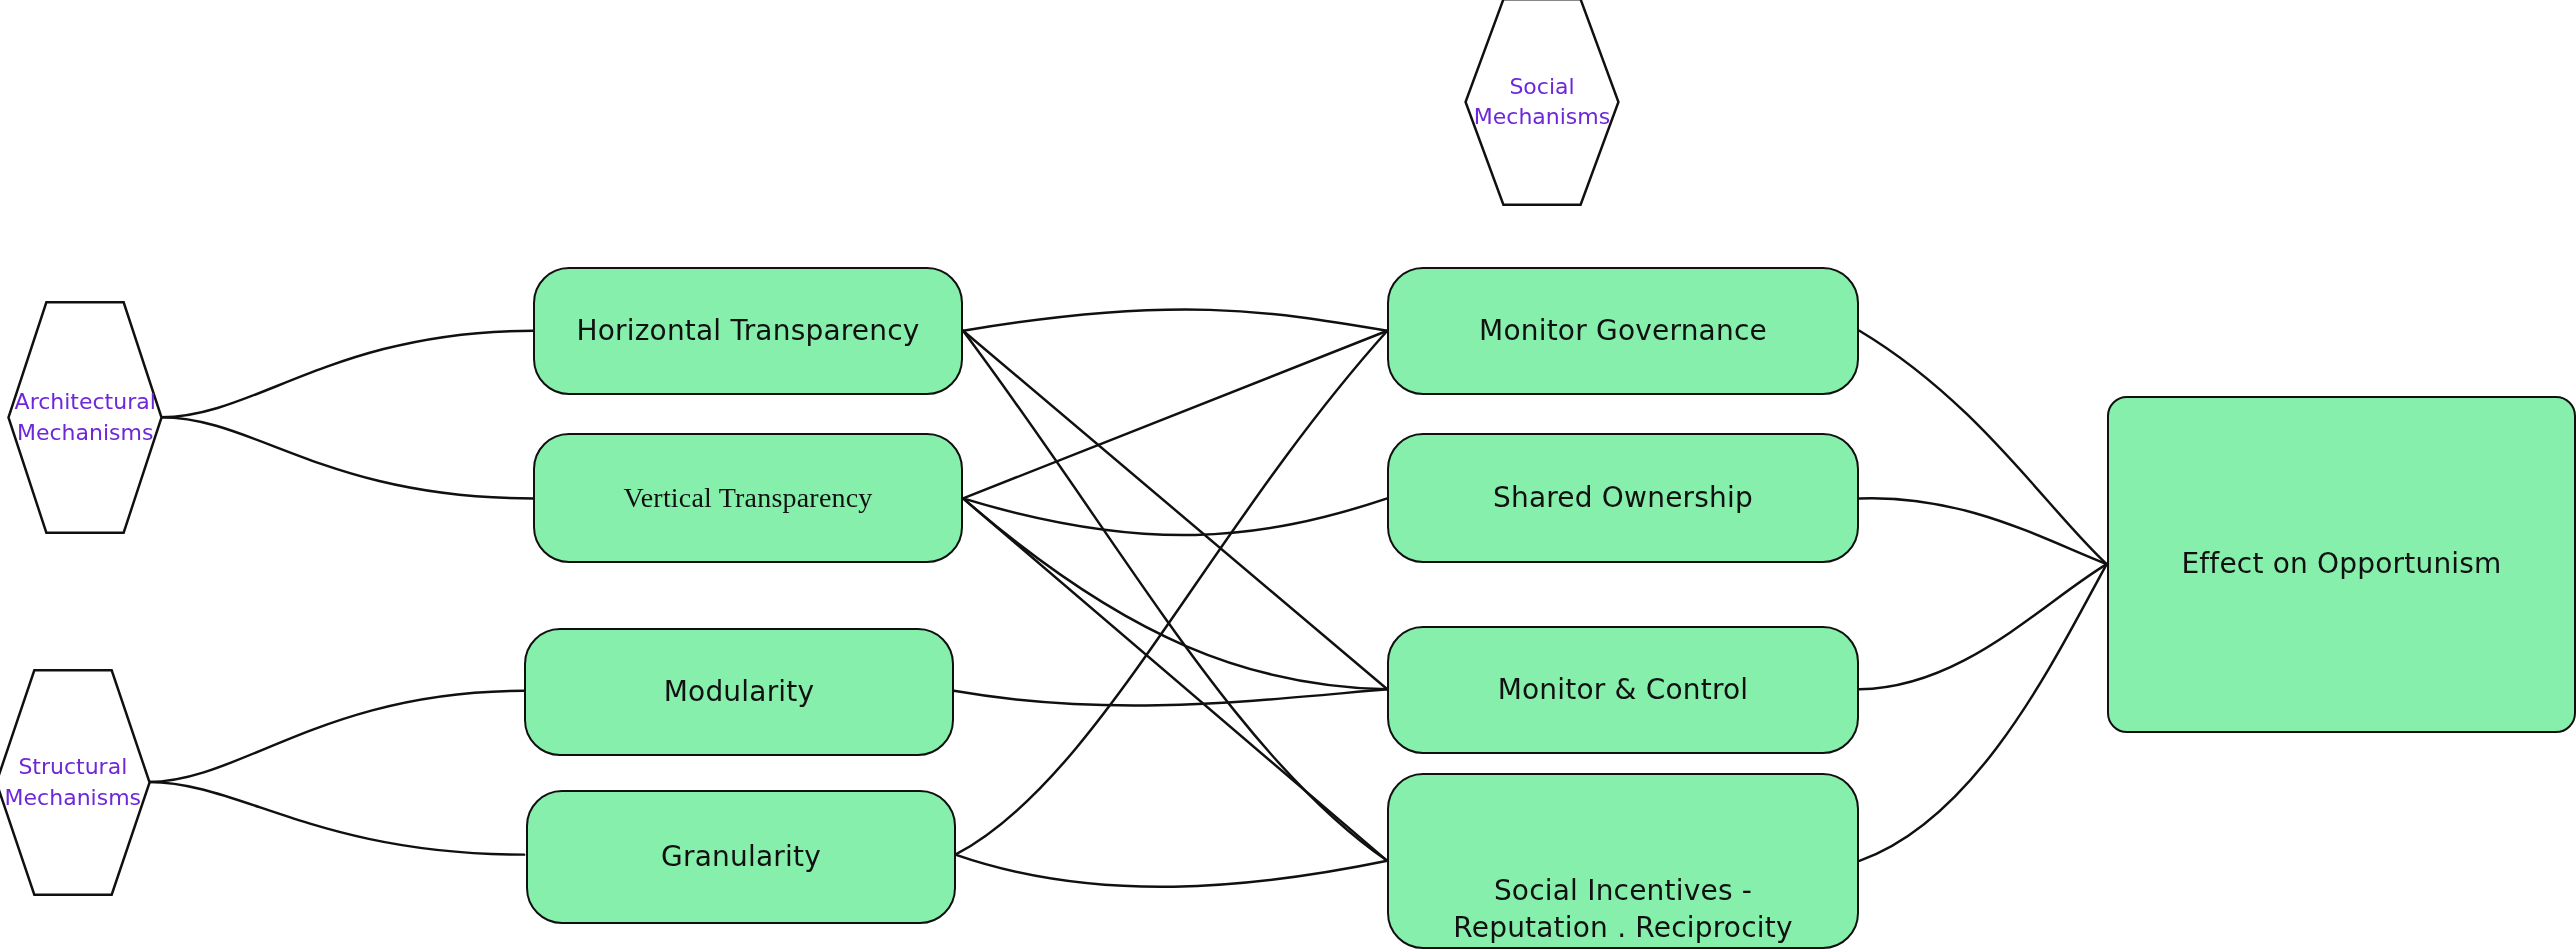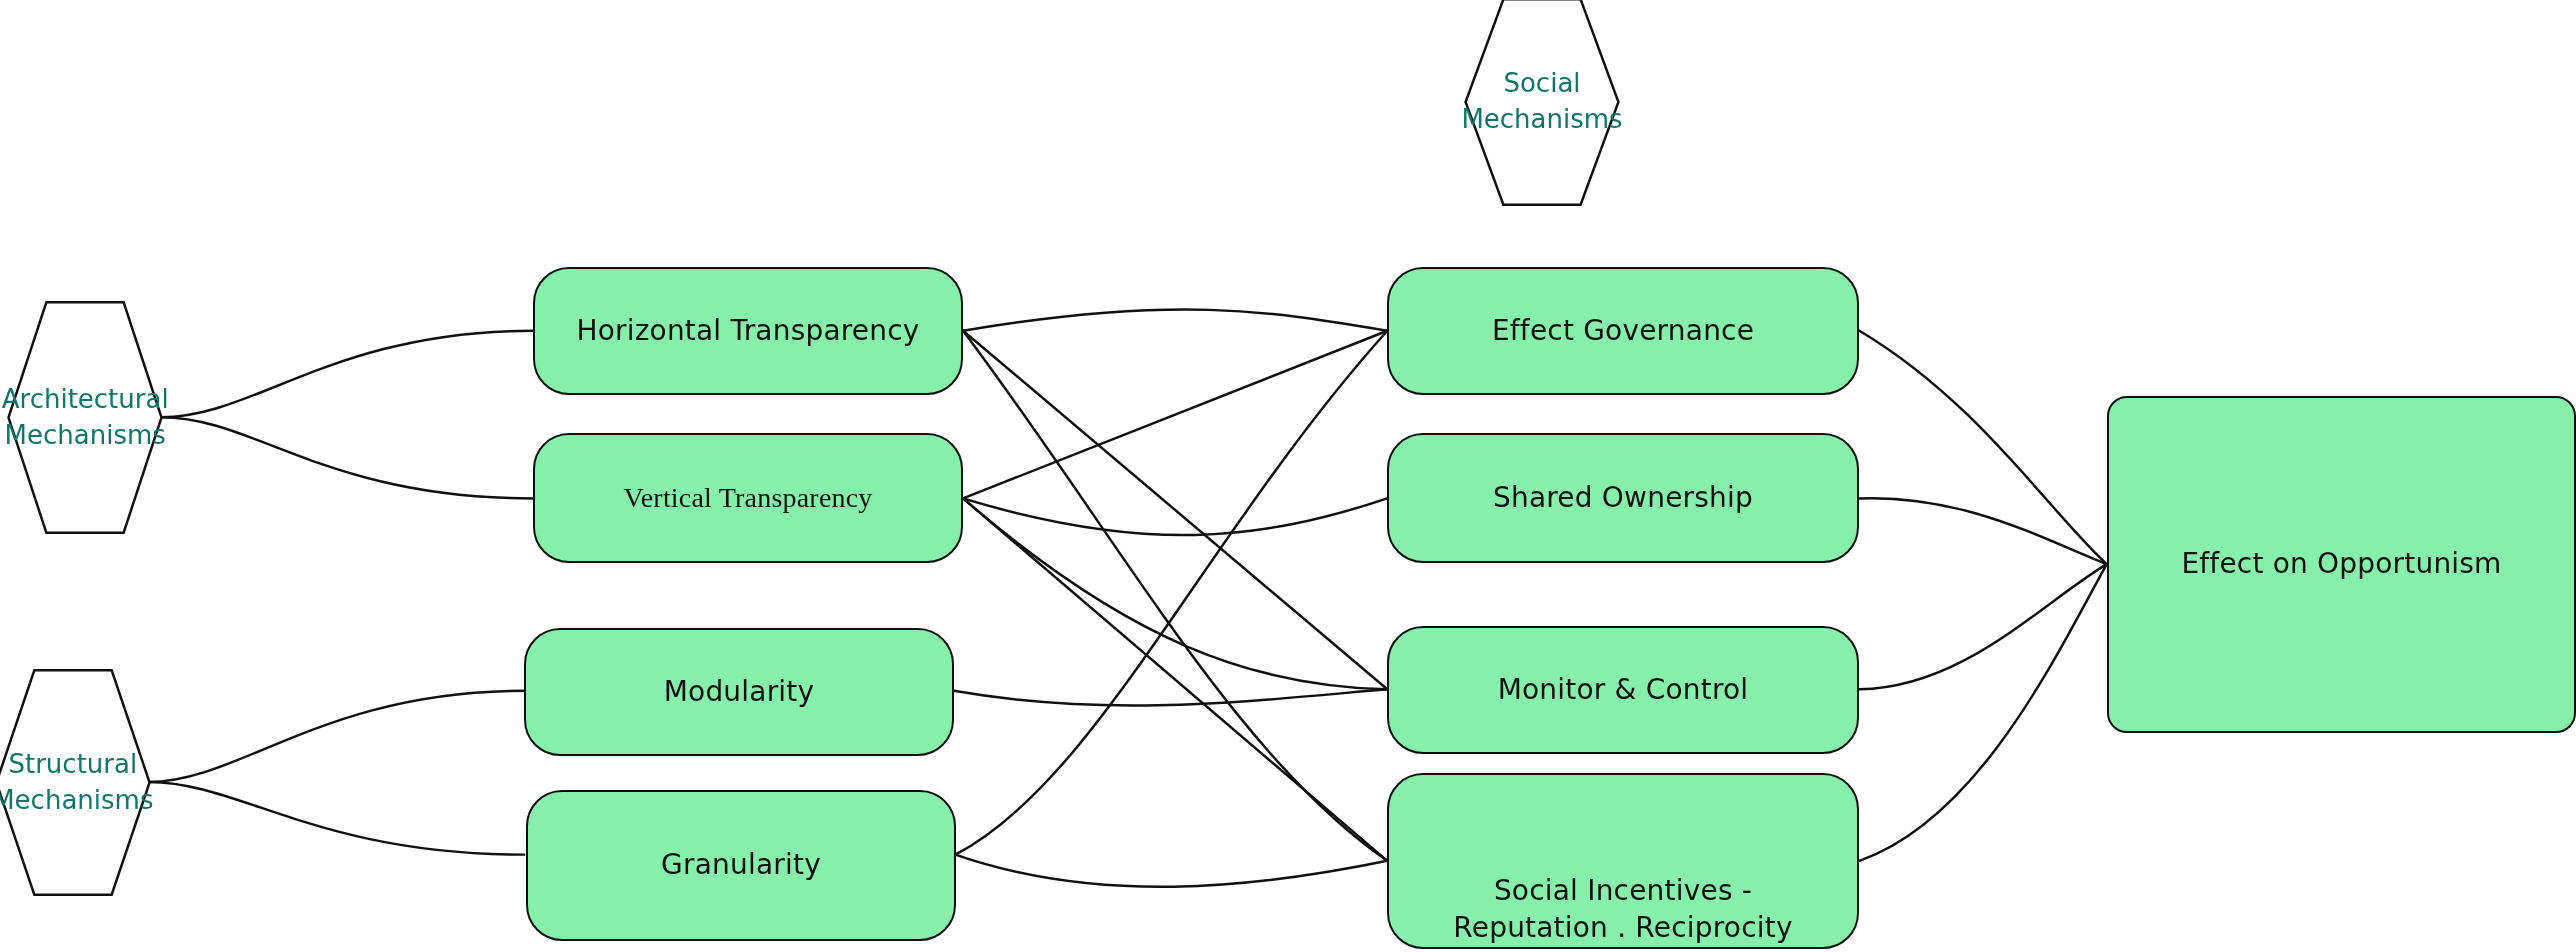--- a/index.html
+++ b/index.html
@@ -8,21 +8,21 @@
        font-family:"DejaVu Sans","Liberation Sans",sans-serif;}
   #stage{position:relative;width:2576px;height:952px;background:#ffffff;}
   svg#wires{position:absolute;left:0;top:0;width:2576px;height:952px;}
   .node{position:absolute;box-sizing:border-box;display:flex;align-items:center;
         justify-content:center;text-align:center;color:#111111;}
   .rbox{background:#86efac;border:2.3px solid #101010;border-radius:36px;
         font-size:28px;line-height:1.32;letter-spacing:0.2px;}
   .rbox.big{border-radius:20px;}
   .hexwrap{background:transparent;}
   .hexwrap svg{position:absolute;left:0;top:0;}
-  .hexlabel{position:relative;z-index:2;font-size:26px;line-height:1.38;color:#0f766e;
+  .hexlabel{position:relative;z-index:2;font-size:22px;line-height:1.38;color:#6d28d9;
             padding:0 14px;}
   .node span{pointer-events:none;white-space:pre-line;}
 </style>
 </head>
 <body>
 
 <div id="stage">
 
   <svg id="wires" viewBox="0 0 3333 1232" xmlns="http://www.w3.org/2000/svg">
     <g fill="none" stroke="#101010" stroke-width="3.2" stroke-linecap="round">
@@ -83,26 +83,26 @@
   </div>
 
   <div class="node rbox" style="left:533px;top:433px;width:430px;height:130px;font-family:Liberation Serif, serif;">
     <span>Vertical Transparency</span>
   </div>
 
   <div class="node rbox" style="left:524px;top:628px;width:430px;height:128px;justify-content:center;">
     <span>Modularity</span>
   </div>
 
-  <div class="node rbox" style="left:526px;top:790px;width:430px;height:151px;">
+  <div class="node rbox" style="left:526px;top:790px;width:430px;height:134px;">
     <span>Granularity</span>
   </div>
 
   <div class="node rbox" style="left:1387px;top:267px;width:472px;height:128px;">
-    <span>Effect Governance</span>
+    <span>Monitor Governance</span>
   </div>
 
   <div class="node rbox" style="left:1387px;top:626px;width:472px;height:128px;">
     <span>Monitor &amp; Control</span>
   </div>
 
   <div class="node rbox" style="left:1387px;top:433px;width:472px;height:130px;">
     <span>Shared Ownership</span>
   </div>
 

